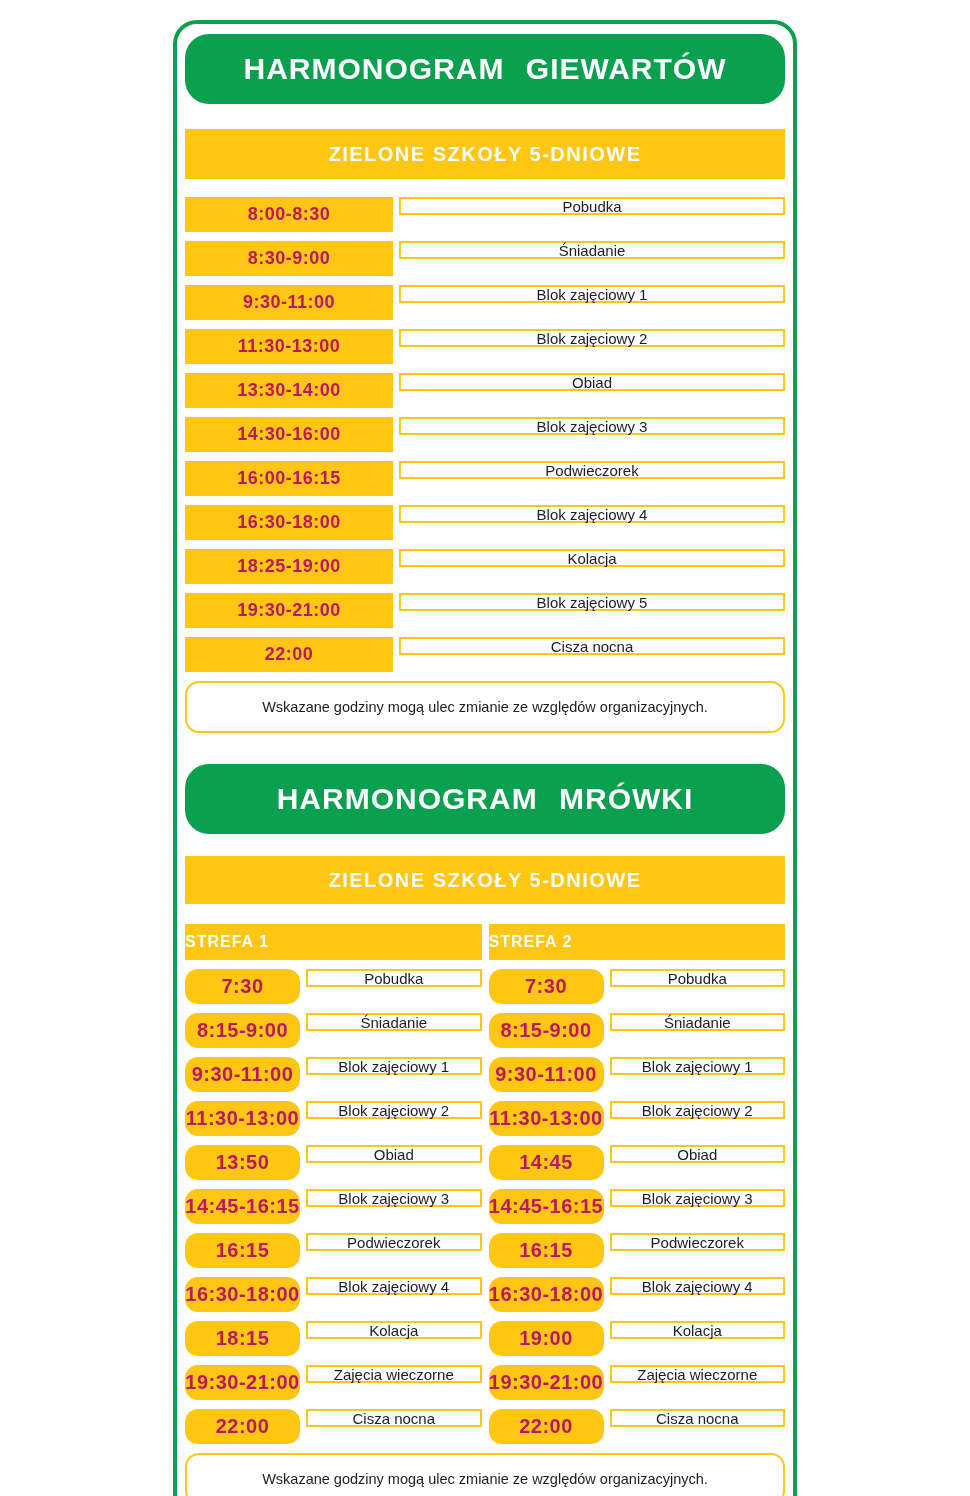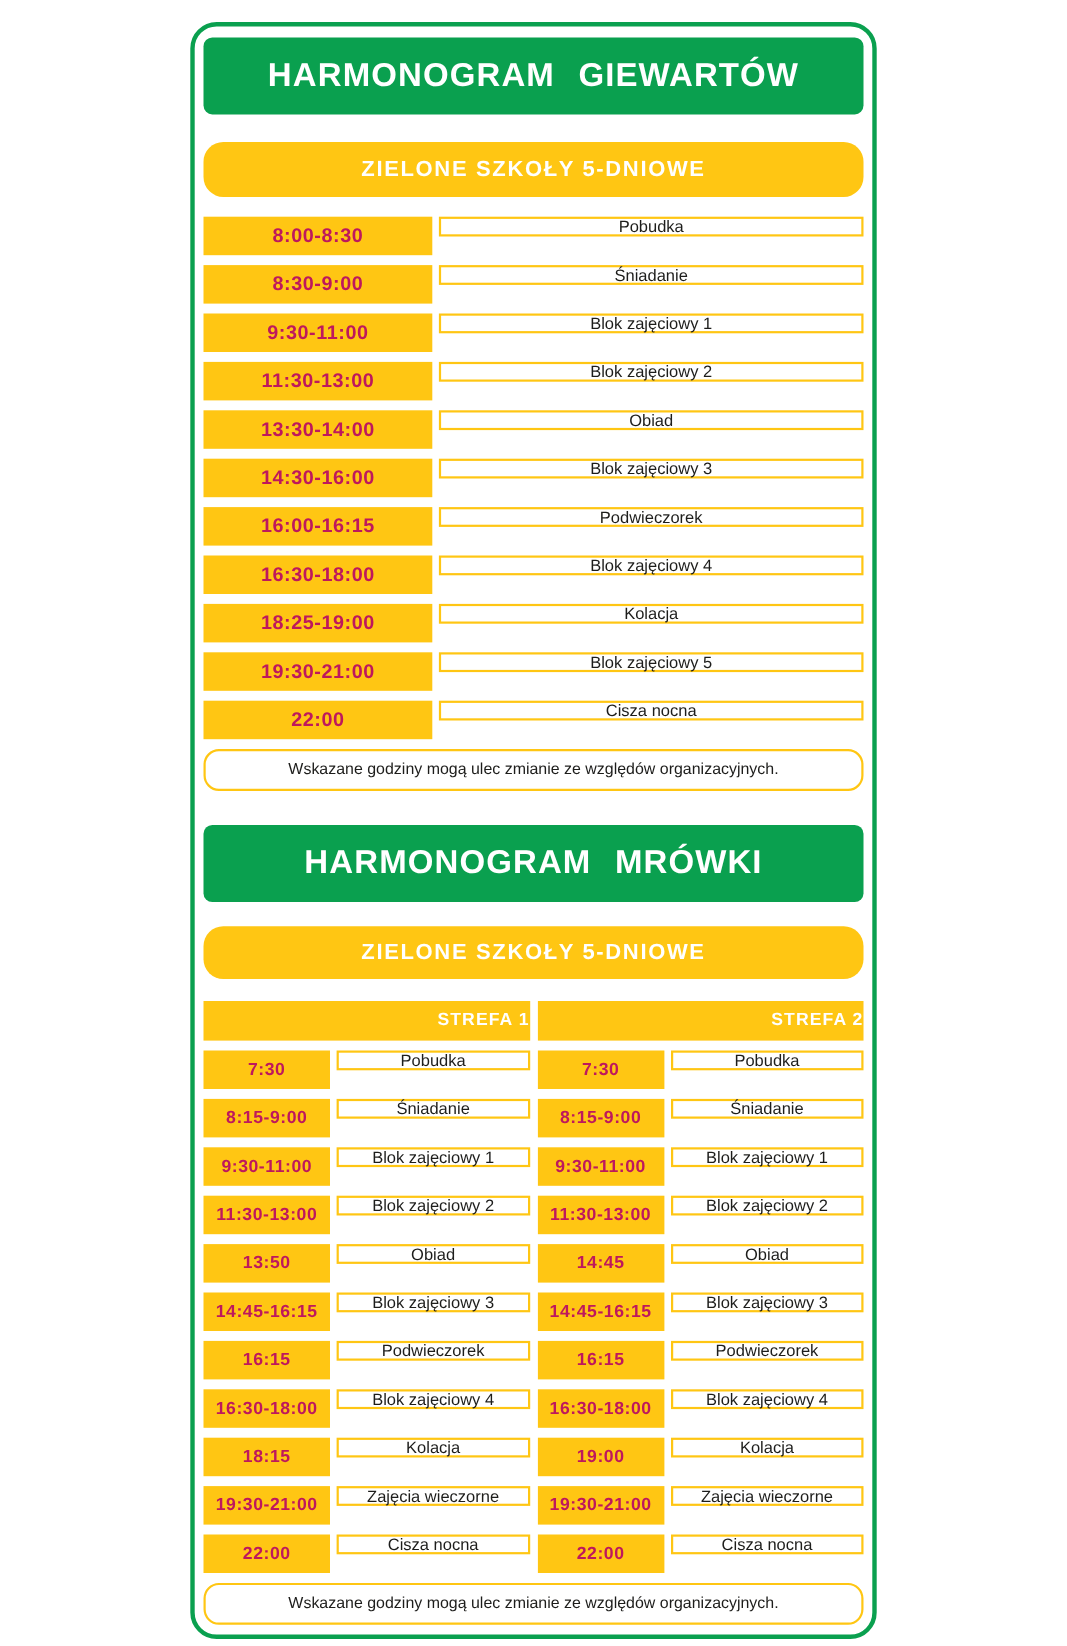--- a/index.html
+++ b/index.html
@@ -25,34 +25,34 @@
     margin: 20px auto 0 auto;
     background: #ffffff;
     border: 4px solid var(--green);
     border-radius: 24px;
     padding: 10px 8px 9px 8px;
   }
   .title-bar {
     background: var(--green);
     color: #ffffff;
     height: 70px;
-    border-radius: 8px;
+    border-radius: 24px;
     display: flex;
     align-items: center;
     justify-content: center;
     font-weight: bold;
     font-size: 30px;
     letter-spacing: 1px;
     word-spacing: 12px;
   }
   .subtitle-bar {
     background: var(--yellow);
     color: #ffffff;
     height: 50px;
-    border-radius: 18px;
+    border-radius: 0;
     display: flex;
     align-items: center;
     justify-content: center;
     font-weight: bold;
     font-size: 20px;
     letter-spacing: 1.5px;
     margin: 25px 0 18px 0;
   }
   .section-mrowki { margin-top: 31px; }
   .section-mrowki .subtitle-bar { margin: 22px 0 20px 0; height: 48px; }
@@ -88,37 +88,37 @@
     display: grid;
     grid-template-columns: 1fr 1fr;
     column-gap: 7px;
   }
   .strefa-header {
     background: var(--yellow);
     color: #ffffff;
     height: 36px;
     display: flex;
     align-items: center;
-    justify-content: flex-end;
+    justify-content: flex-start;
     font-weight: bold;
     font-size: 16px;
     letter-spacing: 1px;
     margin-bottom: 9px;
   }
   .table-dual {
     display: grid;
     grid-template-columns: 115px 1fr;
     column-gap: 6px;
     row-gap: 9px;
   }
-  .table-dual .time-cell { font-size: 16px; }
+  .table-dual .time-cell { font-size: 20px; border-radius: 13px; }
   .note-box {
     border: 2px solid var(--yellow);
     border-radius: 14px;
-    height: 38px;
+    height: 52px;
     margin-top: 9px;
     display: flex;
     align-items: center;
     justify-content: center;
     font-size: 14.5px;
     color: var(--ink);
     background: #ffffff;
   }
 </style>
 </head>

